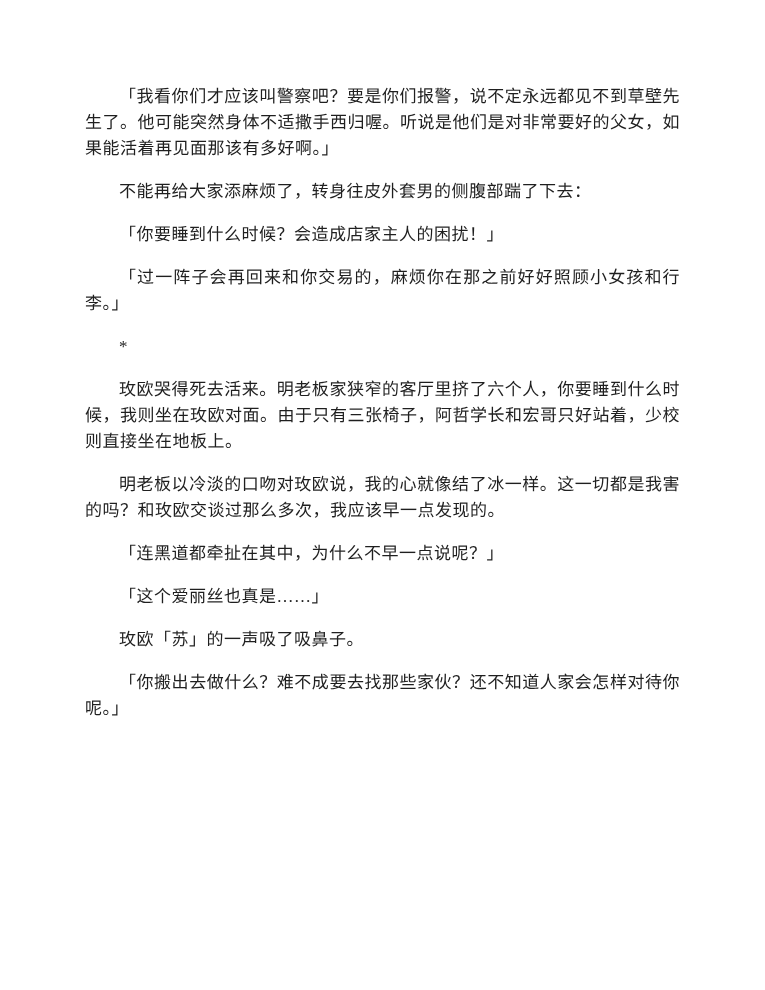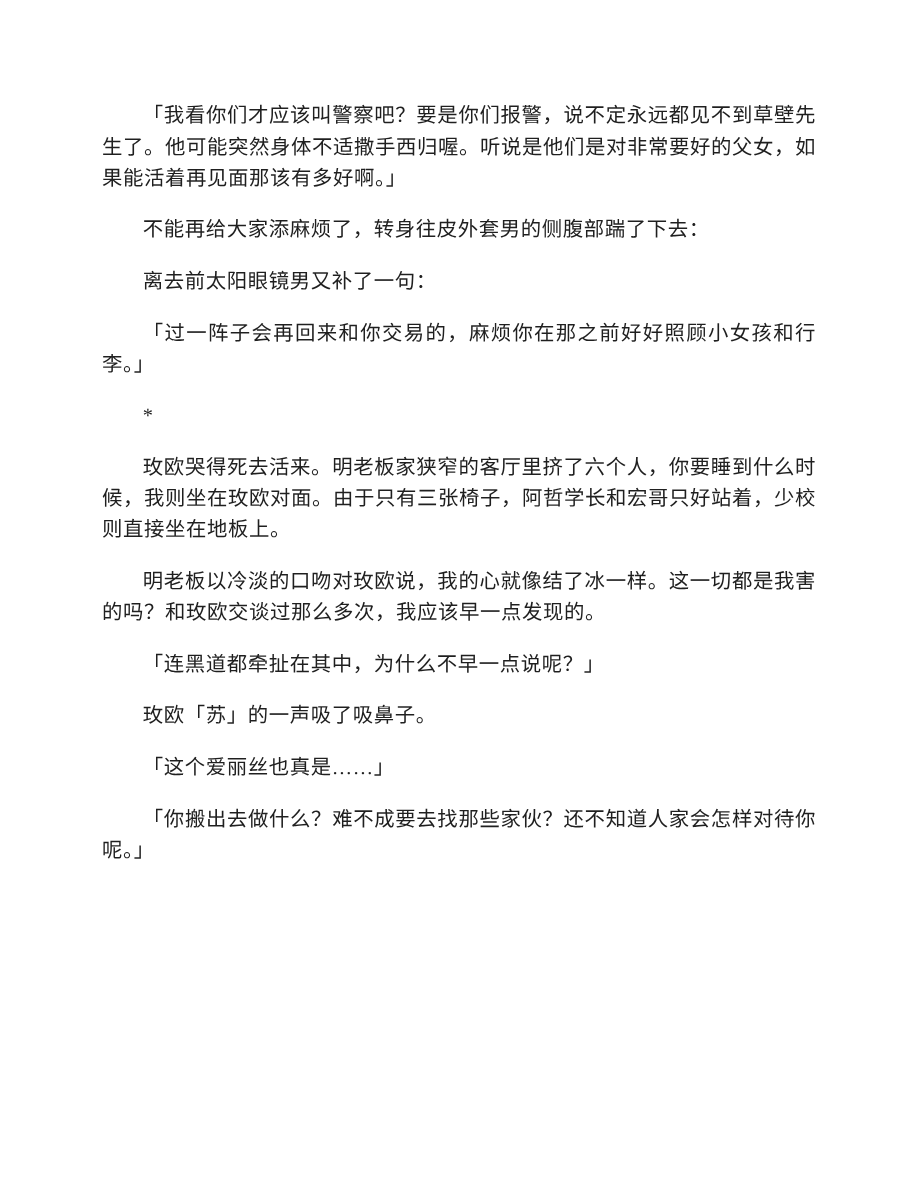--- a/index.html
+++ b/index.html
@@ -34,22 +34,22 @@
     text-indent: 2em;
     text-align: left;
   }
 </style>
 </head>
 <body>
 
 <div class="page">
   <p class="para">「我看你们才应该叫警察吧？要是你们报警，说不定永远都见不到草壁先生了。他可能突然身体不适撒手西归喔。听说是他们是对非常要好的父女，如果能活着再见面那该有多好啊。」</p>
   <p class="para">不能再给大家添麻烦了，转身往皮外套男的侧腹部踹了下去：</p>
-  <p class="para">离去前太阳眼镜男又补了一句：</p>
+  <p class="para">「你要睡到什么时候？会造成店家主人的困扰！」</p>
   <p class="para">「过一阵子会再回来和你交易的，麻烦你在那之前好好照顾小女孩和行李。」</p>
   <p class="section-break">*</p>
   <p class="para">玫欧哭得死去活来。明老板家狭窄的客厅里挤了六个人，你要睡到什么时候，我则坐在玫欧对面。由于只有三张椅子，阿哲学长和宏哥只好站着，少校则直接坐在地板上。</p>
   <p class="para">明老板以冷淡的口吻对玫欧说，我的心就像结了冰一样。这一切都是我害的吗？和玫欧交谈过那么多次，我应该早一点发现的。</p>
   <p class="para">「连黑道都牵扯在其中，为什么不早一点说呢？」</p>
+  <p class="para">「这个爱丽丝也真是……」</p>
   <p class="para">玫欧「苏」的一声吸了吸鼻子。</p>
-  <p class="para">「这个爱丽丝也真是……」</p>
   <p class="para">「你搬出去做什么？难不成要去找那些家伙？还不知道人家会怎样对待你呢。」</p>
 </div>
 
 </body></html>

